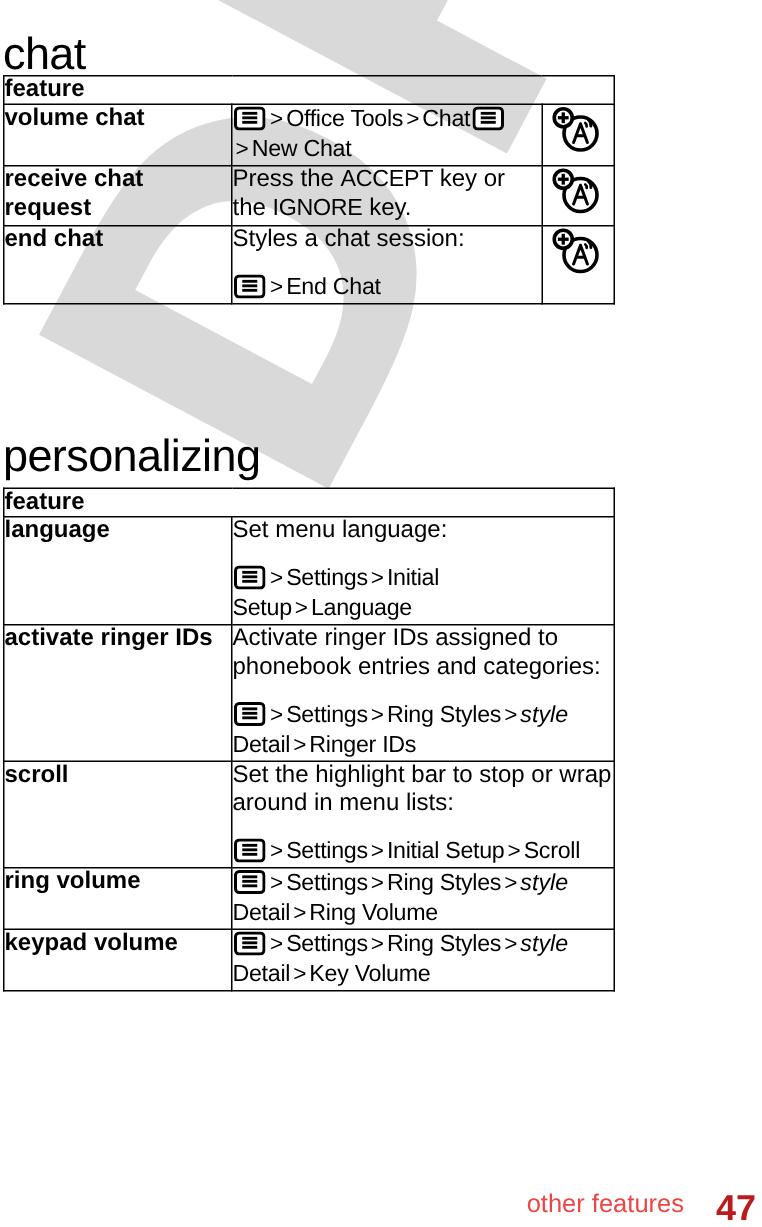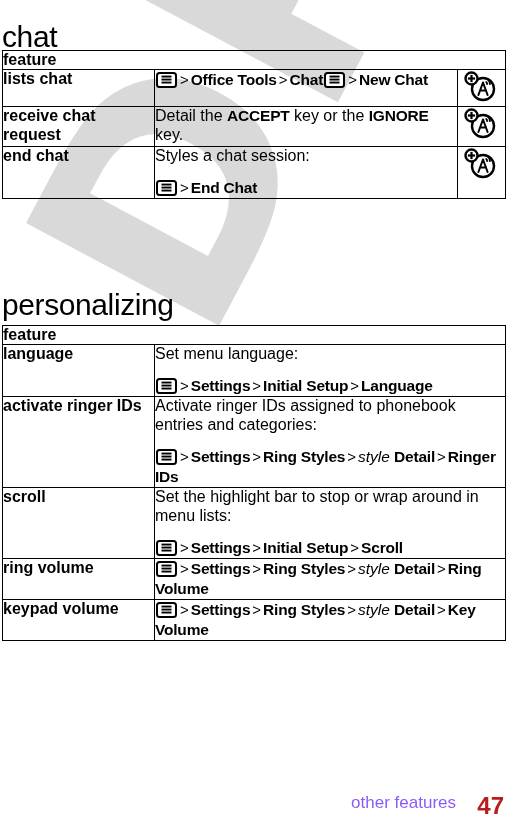--- a/index.html
+++ b/index.html
@@ -55,21 +55,21 @@
     color: #000;
   }
   #title-chat { position: absolute; left: 2px; top: 2px; }
   #title-personalizing { position: absolute; left: 2px; top: 270px; }
 
   
   table.feature-table {
     position: absolute;
     border-collapse: collapse;
     table-layout: fixed;
-    width: 504px;
+    width: 408px;
     left: 2px;
     background: transparent;
   }
   #table-chat { top: 50px; }
   #table-personalizing { top: 325px; }
 
   table.feature-table td,
   table.feature-table th {
     border: 1.5px solid #000;
     padding: 0;
@@ -104,21 +104,21 @@
     text-align: center;
     padding: 6px 2px 4px 2px;
   }
 
   .desc-line { margin: 0 0 1px 0; }
   .desc-line + .path-line { margin-top: 12px; }
 
   
   .cond {
     font-family: "Liberation Sans Narrow", "Liberation Sans", sans-serif;
-    font-weight: bold;
+    font-weight: normal;
     font-stretch: condensed;
     font-size: 15.5px;
     letter-spacing: -0.2px;
   }
   .cond-italic {
     font-family: "Liberation Sans Narrow", "Liberation Sans", sans-serif;
     font-style: italic;
     font-weight: 400;
     font-stretch: condensed;
     font-size: 15.5px;
@@ -159,21 +159,21 @@
     right: 0;
     top: 793px;
     height: 24px;
   }
   .footer-label {
     position: absolute;
     right: 52px;
     top: 0;
     font-size: 17px;
     font-weight: 400;
-    color: #8b5cf6;
+    color: #ef4444;
   }
   .footer-page {
     position: absolute;
     right: 4px;
     top: -1px;
     font-size: 24px;
     font-weight: bold;
     color: #b91c1c;
   }
 </style>
@@ -194,21 +194,21 @@
         <col class="col-desc">
         <col class="col-icon">
     </colgroup>
     <thead>
       <tr>
         <th class="header-cell" colspan="3">feature</th>
       </tr>
     </thead>
     <tbody>
         <tr>
-          <td class="feature-cell">lists chat</td>
+          <td class="feature-cell">volume chat</td>
           <td class="desc-cell">
             <div class="path-line"><span class="menu-key"><svg viewBox="0 0 21 16" width="21" height="16">
                   <rect x="1" y="1" width="19" height="14" rx="2.5" ry="2.5" fill="#fff" stroke="#000" stroke-width="2"></rect>
                   <rect x="5.5" y="3.6" width="10" height="1.9" fill="#000"></rect>
                   <rect x="5.5" y="6.6" width="10" height="1.9" fill="#000"></rect>
                   <rect x="5.5" y="9.6" width="10" height="1.9" fill="#000"></rect>
                 </svg></span><span class="gt">&gt;</span><span class="cond">Office Tools</span><span class="gt">&gt;</span><span class="cond">Chat</span><span class="menu-key"><svg viewBox="0 0 21 16" width="21" height="16">
                   <rect x="1" y="1" width="19" height="14" rx="2.5" ry="2.5" fill="#fff" stroke="#000" stroke-width="2"></rect>
                   <rect x="5.5" y="3.6" width="10" height="1.9" fill="#000"></rect>
                   <rect x="5.5" y="6.6" width="10" height="1.9" fill="#000"></rect>
@@ -221,21 +221,21 @@
                 <rect x="6.4" y="4.9" width="2.2" height="7.2" fill="#000"></rect>
                 <rect x="3.9" y="7.4" width="7.2" height="2.2" fill="#000"></rect>
                 <path d="M19 12.5 L14.4 25 M19 12.5 L23.6 25 M16.2 20.5 H21.8" fill="none" stroke="#000" stroke-width="2" stroke-linecap="round"></path>
                 <path d="M24.3 9.8 a5 5 0 0 1 1.6 4.2" fill="none" stroke="#000" stroke-width="2" stroke-linecap="round"></path>
                 <path d="M22.2 12.0 a2.4 2.4 0 0 1 0.9 2.2" fill="none" stroke="#000" stroke-width="1.8" stroke-linecap="round"></path>
               </svg></span></td>
         </tr>
         <tr>
           <td class="feature-cell">receive chat request</td>
           <td class="desc-cell">
-            <div class="desc-line"><span>Detail the </span><span class="cond">ACCEPT</span><span> key or the </span><span class="cond">IGNORE</span><span> key.</span></div>
+            <div class="desc-line"><span>Press the </span><span class="cond">ACCEPT</span><span> key or the </span><span class="cond">IGNORE</span><span> key.</span></div>
           </td>
           <td class="icon-cell"><span class="feature-icon"><svg viewBox="0 0 34 32" width="34" height="32">
                 <circle cx="19" cy="19" r="11" fill="#fff" stroke="#000" stroke-width="2.4"></circle>
                 <circle cx="7.5" cy="8.5" r="6" fill="#fff" stroke="#000" stroke-width="2.4"></circle>
                 <rect x="6.4" y="4.9" width="2.2" height="7.2" fill="#000"></rect>
                 <rect x="3.9" y="7.4" width="7.2" height="2.2" fill="#000"></rect>
                 <path d="M19 12.5 L14.4 25 M19 12.5 L23.6 25 M16.2 20.5 H21.8" fill="none" stroke="#000" stroke-width="2" stroke-linecap="round"></path>
                 <path d="M24.3 9.8 a5 5 0 0 1 1.6 4.2" fill="none" stroke="#000" stroke-width="2" stroke-linecap="round"></path>
                 <path d="M22.2 12.0 a2.4 2.4 0 0 1 0.9 2.2" fill="none" stroke="#000" stroke-width="1.8" stroke-linecap="round"></path>
               </svg></span></td>

